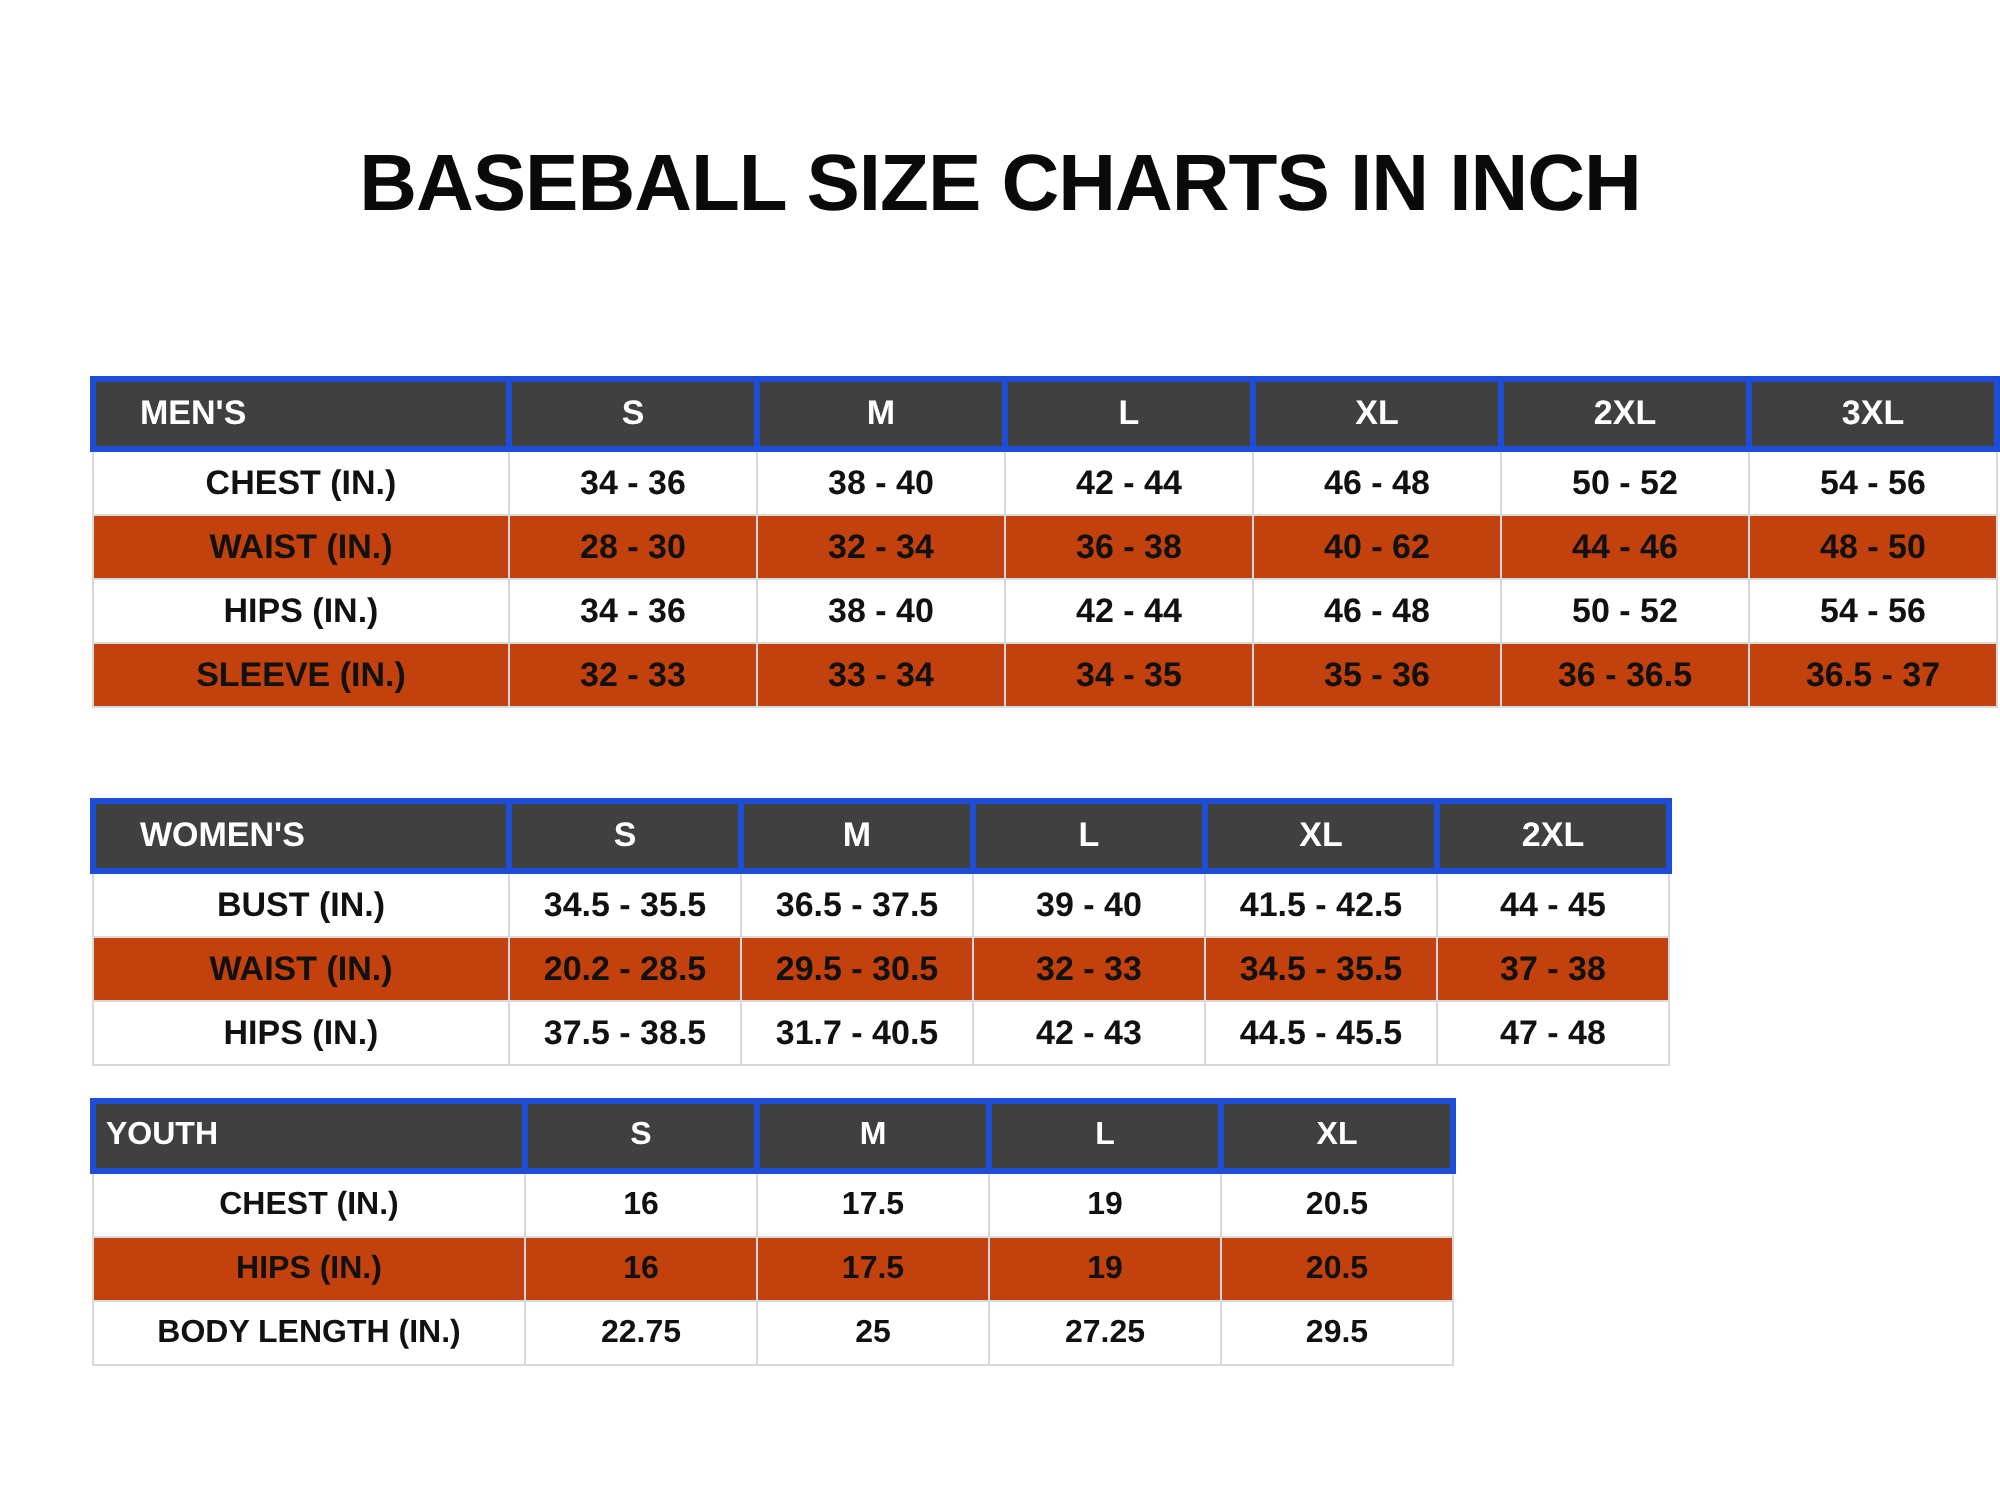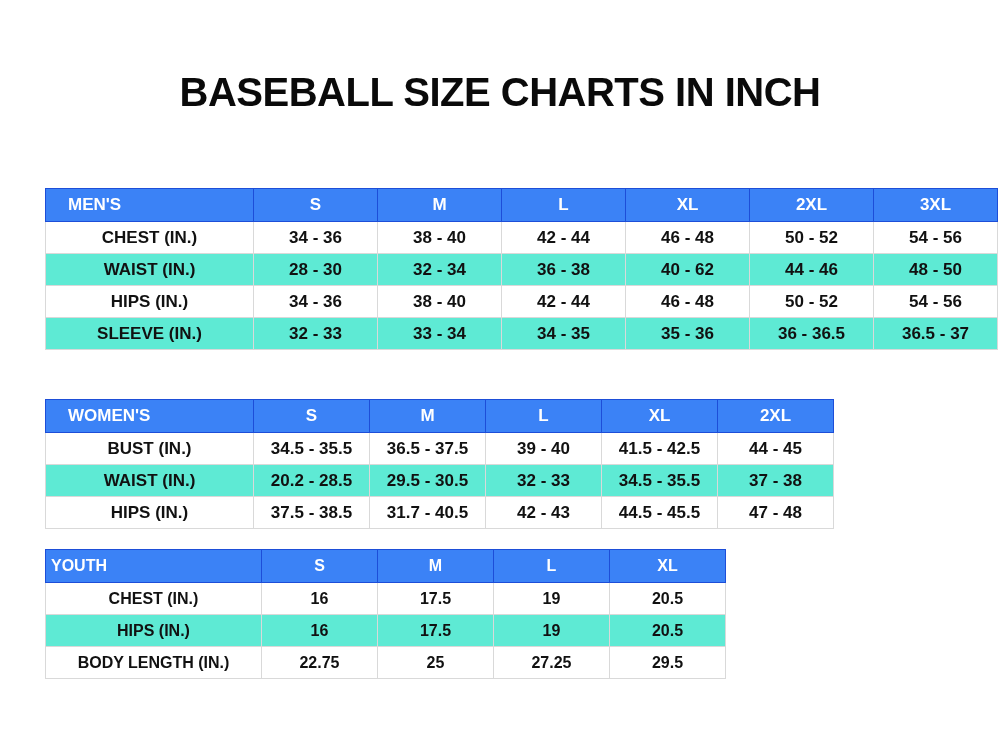--- a/index.html
+++ b/index.html
@@ -44,29 +44,29 @@
     font-weight: bold;
     font-size: 17px;
     color: #111111;
     padding: 0;
     height: 31px;
     line-height: 31px;
     background: #ffffff;
     white-space: nowrap;
   }
   table.size-table thead th {
-    background: #3b82f6;
+    background: #404040;
     color: #ffffff;
-    border: 1px solid #1d4ed8;
+    border: 3px solid #1d4ed8;
     height: 32px;
     line-height: 32px;
     font-size: 17px;
   }
   table.size-table tbody tr.alt td {
-    background: #5eead4;
+    background: #c2410c;
   }
   table.size-table td.rowlabel, table.size-table th.rowlabel {
     text-align: center;
   }
 
   
   #mens-table {
     position: absolute;
     left: 45px;
     top: 188px;

